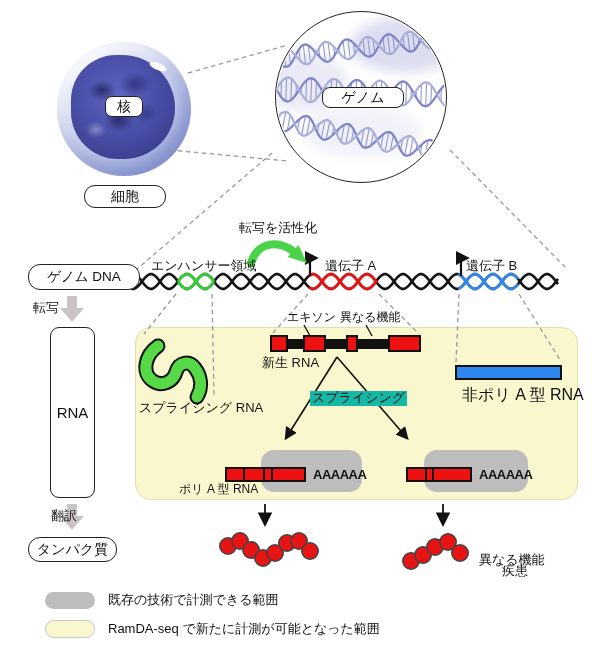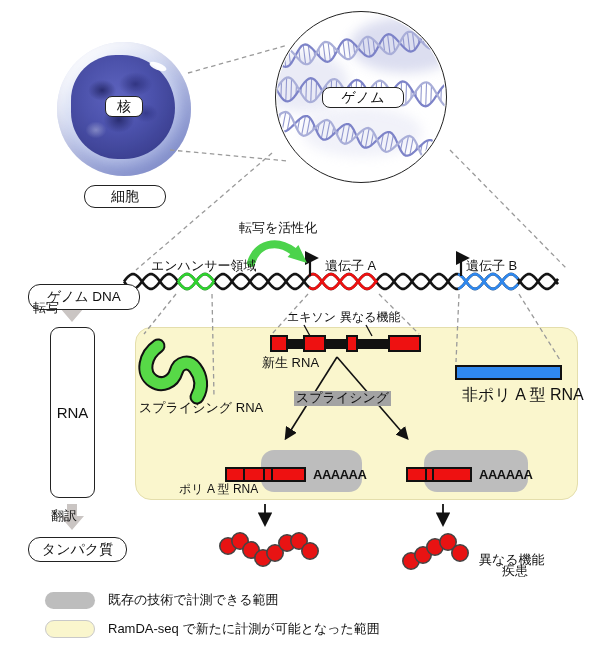--- a/index.html
+++ b/index.html
@@ -47,25 +47,25 @@
   <div class="box" style="left:84px;top:185px;width:82px;height:23px;border-radius:11px;">細胞</div>
 
   <div class="genome-circle"></div>
   <div class="box" style="left:322px;top:87px;width:82px;height:21px;border-radius:8px;border-width:1.4px;">ゲノム</div>
 
   <div class="lbl" style="left:239px;top:221px;">転写を活性化</div>
   <div class="lbl" style="left:151px;top:259px;">エンハンサー領域</div>
   <div class="lbl" style="left:325px;top:259px;text-align:right;">遺伝子 A</div>
   <div class="lbl" style="left:466px;top:259px;">遺伝子 B</div>
 
-  <div class="box" style="left:28px;top:284px;width:112px;height:26px;border-radius:12px;font-size:13.5px;">ゲノム DNA</div>
+  <div class="box" style="left:28px;top:264px;width:112px;height:26px;border-radius:12px;font-size:13.5px;">ゲノム DNA</div>
   <div class="lbl" style="left:33px;top:301px;">転写</div>
   <div class="box" style="left:50px;top:327px;width:45px;height:171px;border-radius:9px;border-width:1.8px;font-size:15px;">RNA</div>
   <div class="lbl" style="left:51px;top:509px;">翻訳</div>
-  <div class="box" style="left:28px;top:537px;width:99px;height:25px;border-radius:12px;text-align:center;">タンパク質</div>
+  <div class="box" style="left:28px;top:537px;width:89px;height:25px;border-radius:12px;text-align:center;">タンパク質</div>
 
   <div class="panel" id="panel-bg" style="background: rgb(250, 246, 205);"></div>
 
   <div class="gray-rect" id="gray-left" style="left: 261px; top: 450px; width: 101px; height: 42px; background: rgb(189, 189, 189);"></div>
   <div class="gray-rect" id="gray-right" style="left: 424px; top: 450px; width: 104px; height: 42px; background: rgb(189, 189, 189);"></div>
 
   <div class="bar-row" id="nascent-bar" style="left:270px;top:335px;height:17px;">
       <div style="width: 18px; box-sizing: border-box; flex: 0 0 auto; height: 17px; background: rgb(238, 17, 17); border: 2px solid rgb(17, 17, 17);"></div>
       <div style="width: 15px; box-sizing: border-box; flex: 0 0 auto; height: 10px; background: rgb(17, 17, 17);"></div>
       <div style="width: 23px; box-sizing: border-box; flex: 0 0 auto; height: 17px; background: rgb(238, 17, 17); border: 2px solid rgb(17, 17, 17);"></div>
@@ -73,21 +73,21 @@
       <div style="width: 12px; box-sizing: border-box; flex: 0 0 auto; height: 17px; background: rgb(238, 17, 17); border: 2px solid rgb(17, 17, 17);"></div>
       <div style="width: 30px; box-sizing: border-box; flex: 0 0 auto; height: 10px; background: rgb(17, 17, 17);"></div>
       <div style="width: 33px; box-sizing: border-box; flex: 0 0 auto; height: 17px; background: rgb(238, 17, 17); border: 2px solid rgb(17, 17, 17);"></div>
     </div>
   <div class="lbl" style="left:287px;top:311px;font-size:12px;">エキソン</div>
   <div class="lbl" style="left:340px;top:311px;font-size:12px;">異なる機能</div>
   <div class="lbl" style="left:262px;top:356px;">新生 RNA</div>
 
   <div class="lbl" style="left:139px;top:401px;">スプライシング RNA</div>
 
-  <div class="lbl" id="splicing-label" style="left: 294px; top: 391px; padding: 0px 2px; background: #a3a3a3;">スプライシング</div>
+  <div class="lbl" id="splicing-label" style="left: 310px; top: 391px; padding: 0px 2px; background: #14b8a6;">スプライシング</div>
 
   <div class="bar-row" id="blue-bar" style="left: 455px; top: 365px; width: 107px; height: 15px; background: rgb(47, 136, 239); border: 2px solid rgb(17, 17, 17); box-sizing: border-box;"></div>
   <div class="lbl" style="left:462px;top:386px;font-size:16px;">非ポリ A 型 RNA</div>
 
   <div class="bar-row" id="polya-left" style="left:225px;top:467px;height:15px;">
       <div style="width: 20px; height: 15px; box-sizing: border-box; flex: 0 0 auto; background: rgb(238, 17, 17); border: 2px solid rgb(17, 17, 17);"></div>
       <div style="width: 22px; height: 15px; box-sizing: border-box; flex: 0 0 auto; background: rgb(238, 17, 17); border: 2px solid rgb(17, 17, 17); margin-left: -2px;"></div>
       <div style="width: 10px; height: 15px; box-sizing: border-box; flex: 0 0 auto; background: rgb(238, 17, 17); border: 2px solid rgb(17, 17, 17); margin-left: -2px;"></div>
       <div style="width: 35px; height: 15px; box-sizing: border-box; flex: 0 0 auto; background: rgb(238, 17, 17); border: 2px solid rgb(17, 17, 17); margin-left: -2px;"></div>
     </div>

